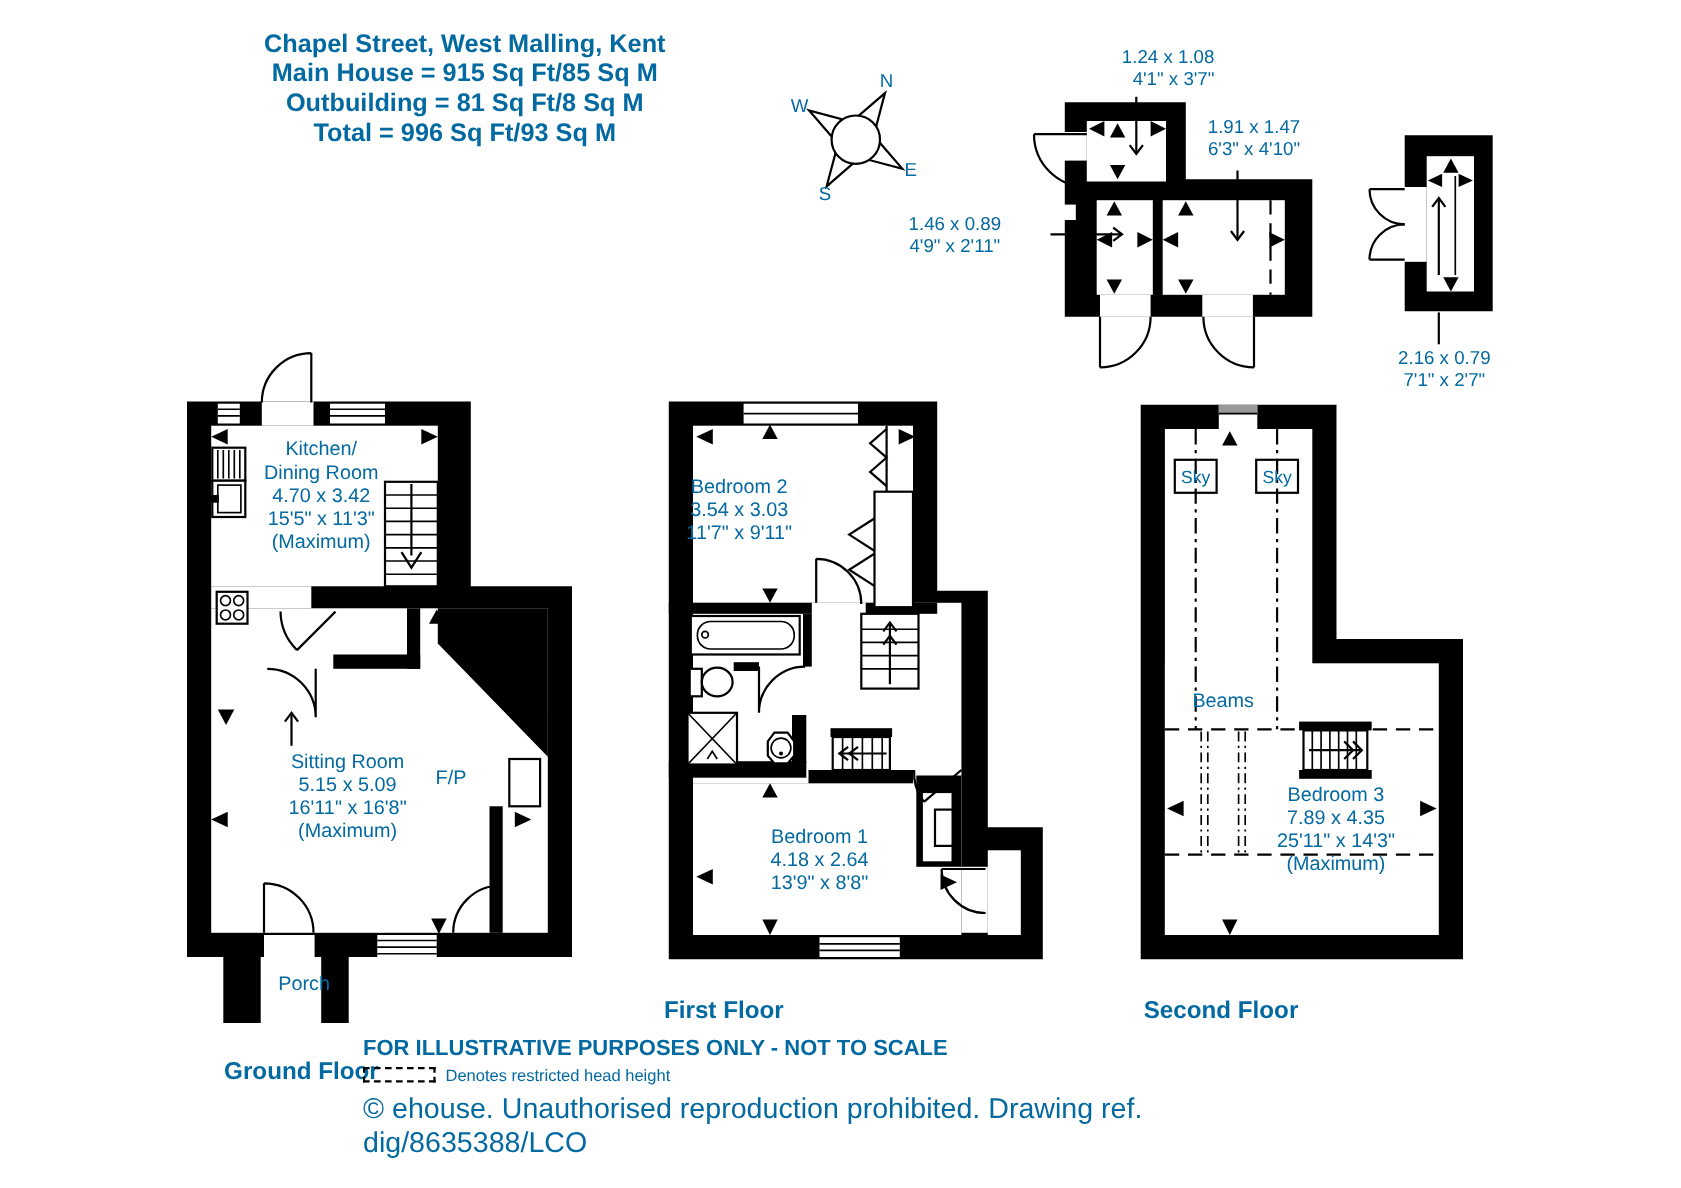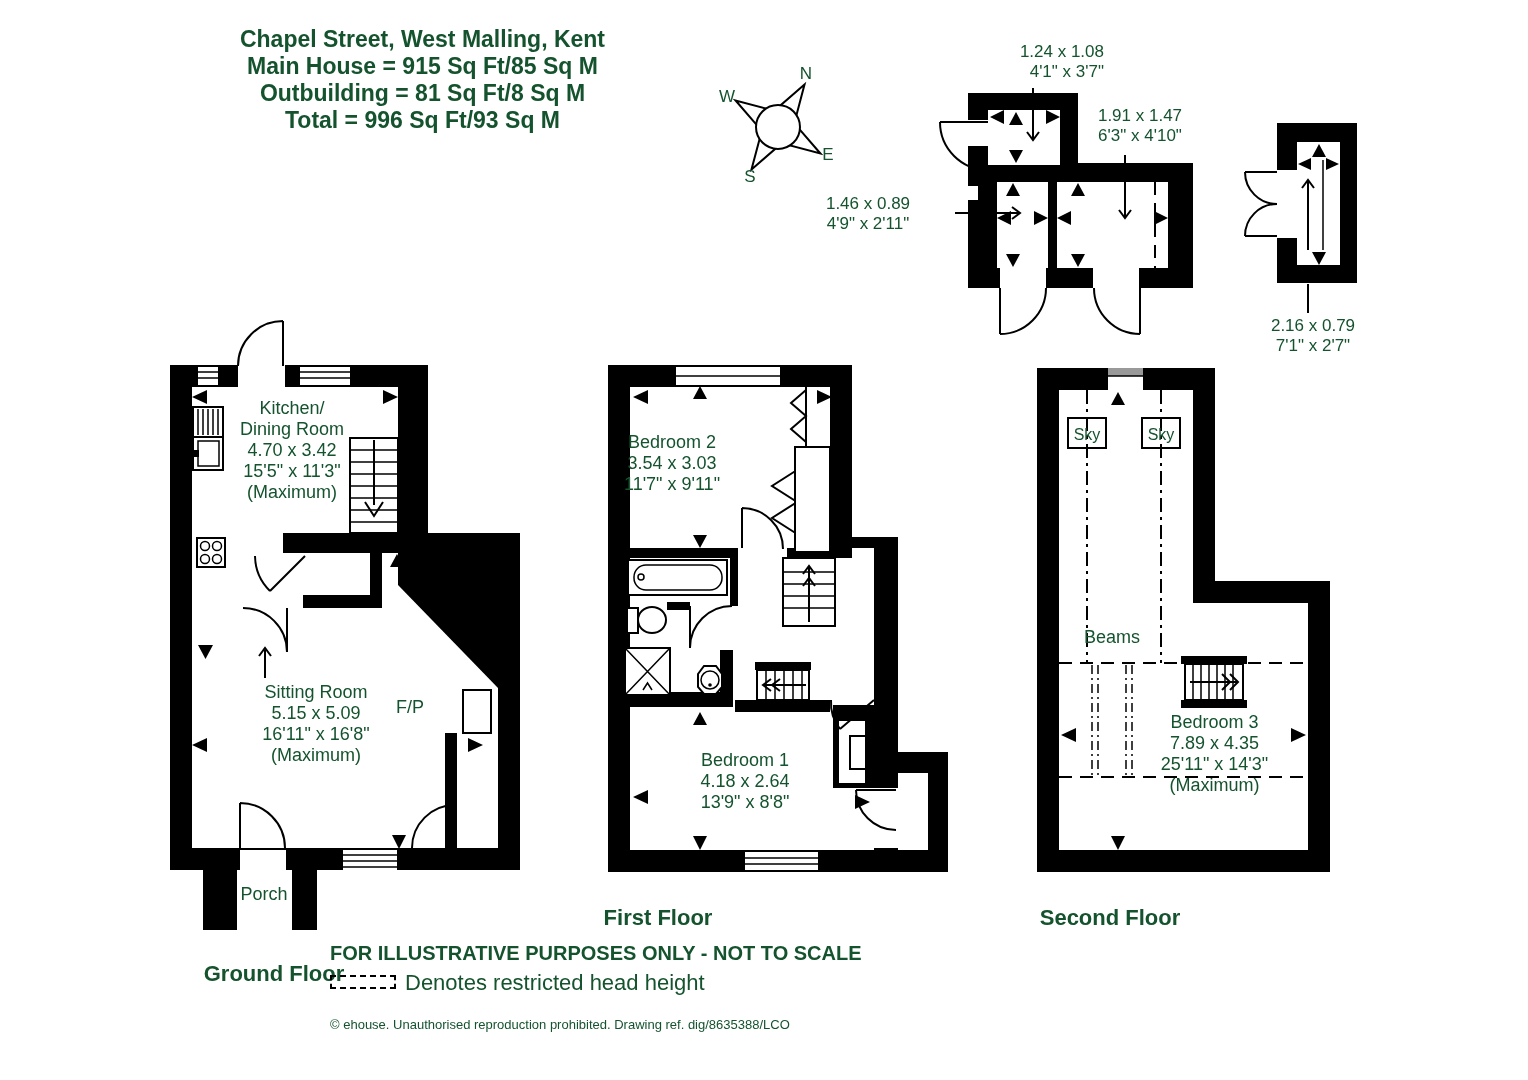--- a/index.html
+++ b/index.html
@@ -1,29 +1,29 @@
 <!DOCTYPE html>
 <html><head>
 <meta charset="utf-8">
 <style>
   html,body{margin:0;padding:0;background:#fff;}
   #canvas{position:relative;width:1528px;height:1080px;background:#fff;overflow:hidden;
-          font-family:"Liberation Sans","DejaVu Sans",sans-serif;color:#14532d;}
+          font-family:"Liberation Sans","DejaVu Sans",sans-serif;color:#0369a1;}
   #plan-svg{position:absolute;left:0;top:0;}
   .lbl{position:absolute;text-align:center;white-space:pre-line;line-height:21px;font-size:18px;}
   .big{font-size:23px;font-weight:bold;line-height:27px;}
   .floorlbl{font-size:22px;font-weight:bold;line-height:24px;}
   .dimlbl{font-size:17px;line-height:20px;}
   .cmp{position:absolute;width:24px;text-align:center;font-size:17px;}
   #title{position:absolute;left:170px;top:26px;width:505px;text-align:center;}
   #footer{position:absolute;left:330px;top:942px;width:870px;text-align:left;}
   #footer .f1{font-size:20px;font-weight:bold;}
   #footer .f2{font-size:19px;margin-top:7px;}
-  #footer .f3{font-size:22px;margin-top:5px;}
-  #footer .f4{font-size:13px;margin-top:21px;}
+  #footer .f3{font-size:15px;margin-top:5px;}
+  #footer .f4{font-size:26px;margin-top:5px;}
   .dashed-box{display:inline-block;width:62px;height:10px;border:2px dashed #000;
               vertical-align:middle;margin-right:9px;position:relative;top:-2px;}
   
   .wall{fill:#000;stroke:none;}
   .room{fill:#fff;stroke:none;}
   .ln{stroke:#000;stroke-width:2;fill:none;}
   .thin{stroke:#000;stroke-width:1.5;fill:none;}
   .fix{fill:#fff;stroke:#000;stroke-width:2;}
   .arr{fill:#000;stroke:none;}
   .dash{stroke:#000;stroke-width:2;fill:none;stroke-dasharray:13 8;}
@@ -355,21 +355,21 @@
   <div class="lbl" style="left:192px;top:398px;width:200px;">Kitchen/
 Dining Room
 4.70 x 3.42
 15'5" x 11'3"
 (Maximum)</div>
   <div class="lbl" style="left:216px;top:682px;width:200px;">Sitting Room
 5.15 x 5.09
 16'11" x 16'8"
 (Maximum)</div>
   <div class="lbl" style="left:382px;top:697px;width:56px;">F/P</div>
-  <div class="lbl" style="left:228px;top:884px;width:72px;">Porch</div>
+  <div class="lbl" style="left:228px;top:884px;width:72px;text-align:right;">Porch</div>
   <div class="lbl floorlbl" style="left:178px;top:962px;width:192px;">Ground Floor</div>
 
   <div class="lbl" style="left:572px;top:432px;width:200px;">Bedroom 2
 3.54 x 3.03
 11'7" x 9'11"</div>
   <div class="lbl" style="left:645px;top:750px;width:200px;">Bedroom 1
 4.18 x 2.64
 13'9" x 8'8"</div>
   <div class="lbl floorlbl" style="left:578px;top:906px;width:160px;">First Floor</div>
 

